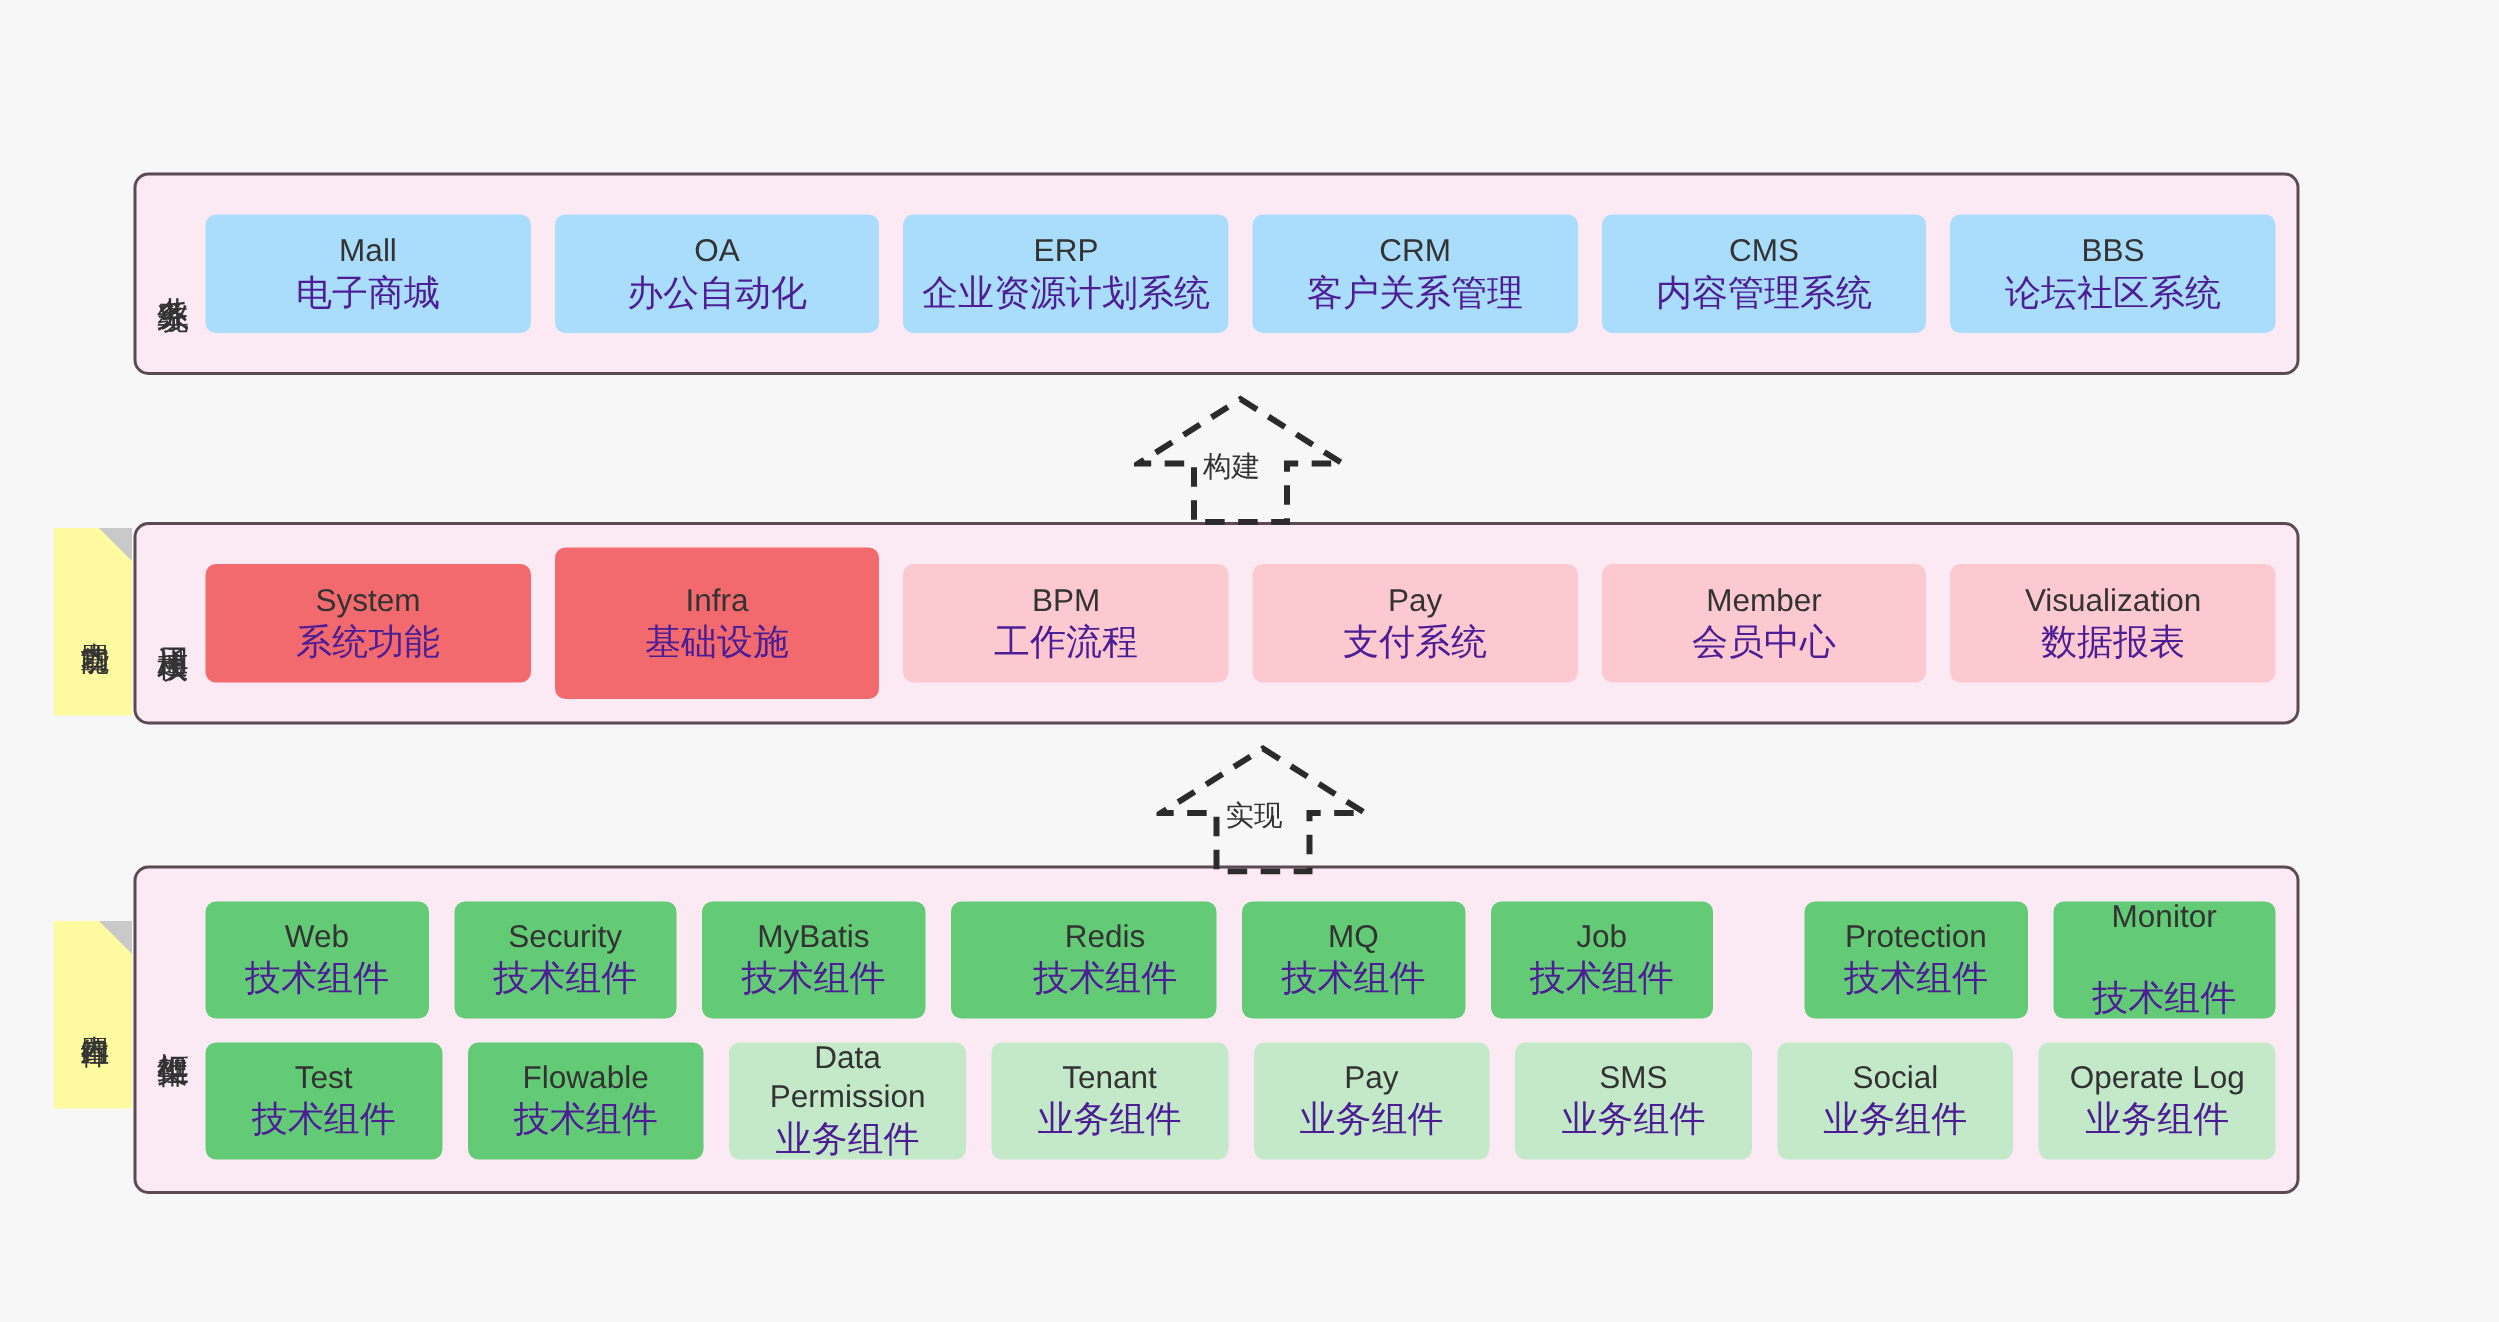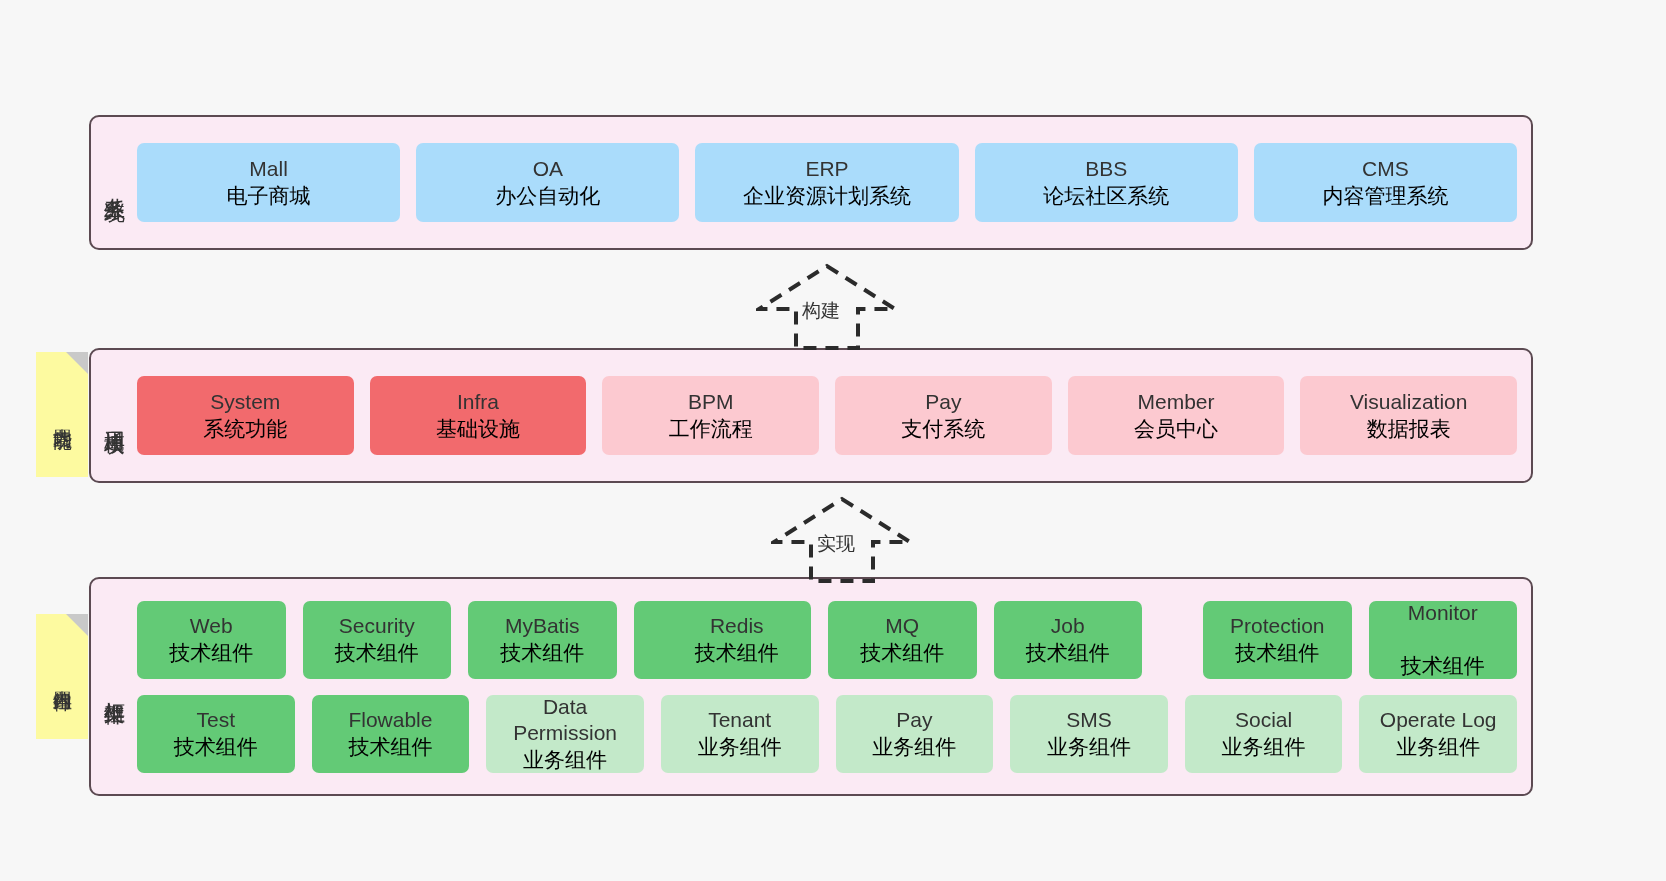--- a/index.html
+++ b/index.html
@@ -74,22 +74,22 @@
     text-align: center;
     line-height: 1.24;
     box-sizing: border-box;
     padding: 4px 6px;
   }
   .card .t1 {
     font-size: 21px;
     color: #333;
   }
   .card .t2 {
-    font-size: 21px;
-    color: #000000;
+    font-size: 24px;
+    color: #4c1d95;
   }
   .c-blue   { background: #aadcfb; }
   .c-red    { background: #f26a6d; }
   .c-pink   { background: #fcc9d0; }
   .c-green  { background: #63ca76; }
   .c-lgreen { background: #c3e9c9; }
 
   
   .note {
     position: absolute;
@@ -145,26 +145,30 @@
         </div>
         <div class="card c-blue" style="height: 79px;">
           <div class="t1">OA</div>
           <div class="t2">办公自动化</div>
         </div>
         <div class="card c-blue" style="height: 79px;">
           <div class="t1">ERP</div>
           <div class="t2">企业资源计划系统</div>
         </div>
         <div class="card c-blue" style="height: 79px;">
+          <div class="t1">CRM</div>
+          <div class="t2">客户关系管理</div>
+        </div>
+        <div class="card c-blue" style="height: 79px;">
+          <div class="t1">CMS</div>
+          <div class="t2">内容管理系统</div>
+        </div>
+        <div class="card c-blue" style="height: 79px;">
           <div class="t1">BBS</div>
           <div class="t2">论坛社区系统</div>
-        </div>
-        <div class="card c-blue" style="height: 79px;">
-          <div class="t1">CMS</div>
-          <div class="t2">内容管理系统</div>
         </div>
       </div>
   </div>
 
   <div class="arrow" style="left:756px; top:262px; width:142px; height:88px;">
     <svg width="142" height="88" viewBox="0 0 142 88">
       <path d="M 71 4 L 139 47 L 102 47 L 102 86 L 40 86 L 40 47 L 3 47 Z" fill="none" stroke="#2b2b2b" stroke-width="4" stroke-dasharray="13,9" stroke-linejoin="miter"></path>
     </svg>
     <span class="lbl" style="left:44px; top:36px;">构建</span>
   </div>
@@ -173,21 +177,21 @@
     <span>内置功能</span>
     <span class="fold"></span>
   </div>
   <div class="band" style="left:89px; top:348px; width:1444px; height:135px;">
     <div class="band-label">通用模块</div>
     <div class="band-body" id="module-cards">
         <div class="card c-red" style="height: 79px;">
           <div class="t1">System</div>
           <div class="t2">系统功能</div>
         </div>
-        <div class="card c-red" style="height: 79px;">
+        <div class="card c-red" style="height: 101px;">
           <div class="t1">Infra</div>
           <div class="t2">基础设施</div>
         </div>
         <div class="card c-pink" style="height: 79px;">
           <div class="t1">BPM</div>
           <div class="t2">工作流程</div>
         </div>
         <div class="card c-pink" style="height: 79px;">
           <div class="t1">Pay</div>
           <div class="t2">支付系统</div>

